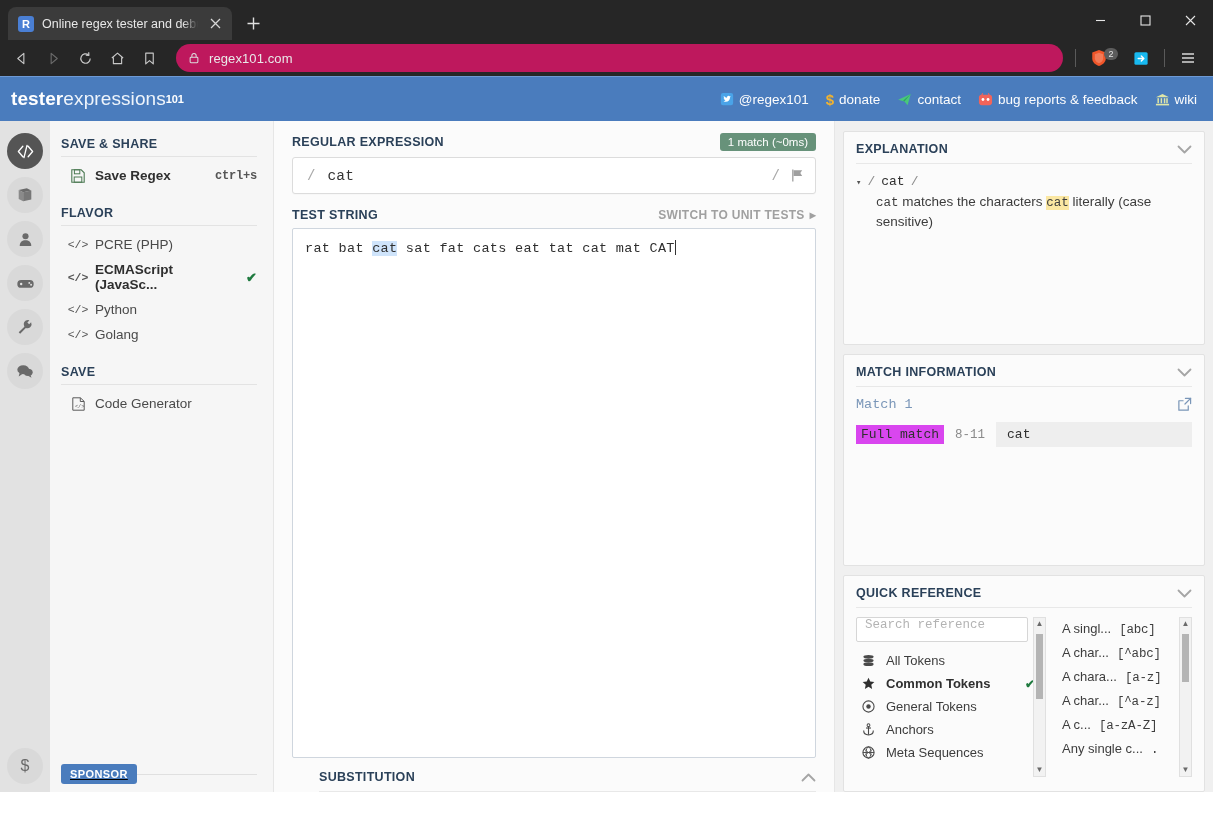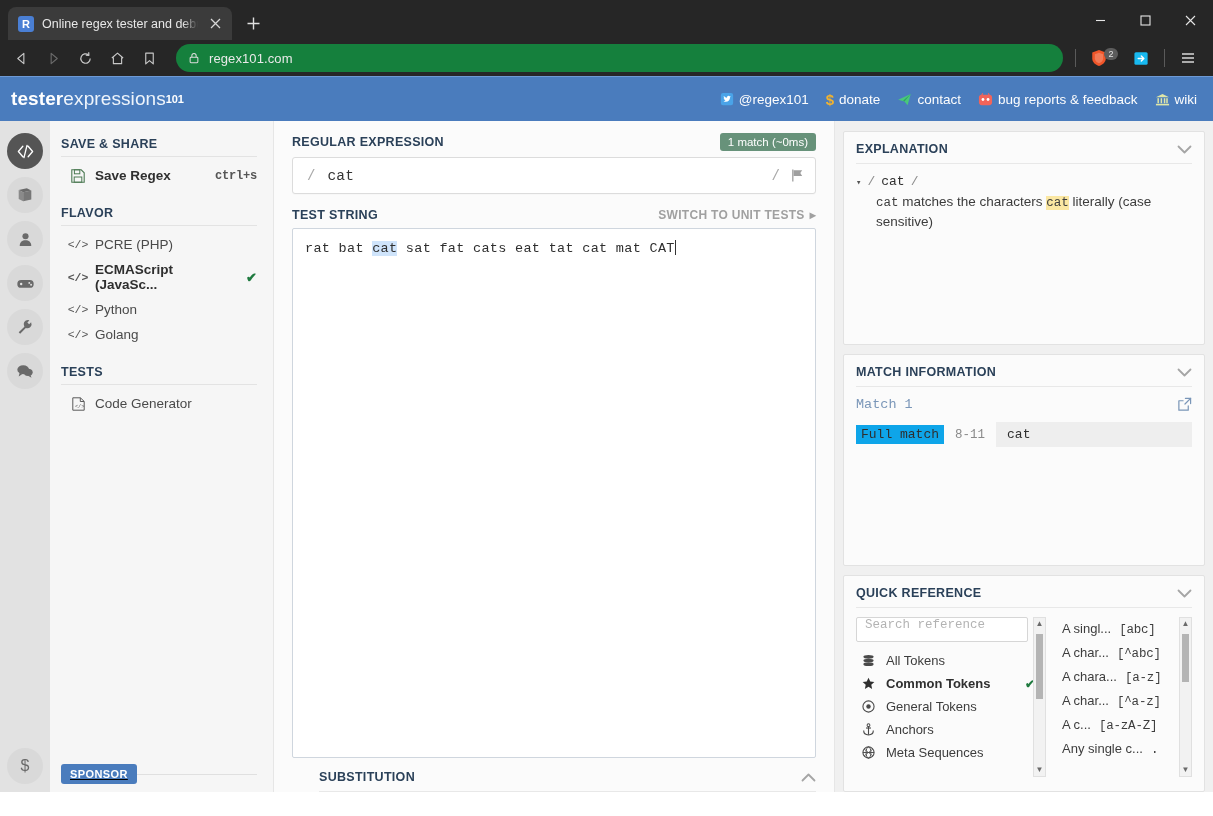--- a/index.html
+++ b/index.html
@@ -52,21 +52,21 @@
   #navbar {
     height: 36px; display: flex; align-items: center; gap: 2px;
     padding: 0 10px 0 6px; background: #262626;
   }
   .navbtn {
     width: 30px; height: 28px; display: flex; align-items: center;
     justify-content: center; color: #c8c8c8; border-radius: 4px;
   }
   .navbtn.disabled { color: #6b6b6b; }
   #urlbar {
-    flex: 1; height: 28px; background: #15803d; border-radius: 14px;
+    flex: 1; height: 28px; background: #be185d; border-radius: 14px;
     display: flex; align-items: center; gap: 9px; padding: 0 12px;
     margin-left: 10px; margin-right: 4px;
   }
   #url-text { color: #e9e9e9; font-size: 13px; letter-spacing: .1px; }
   .sep-v { width: 1px; height: 18px; background: #5a5a5a; margin: 0 6px; }
   #brave-shield {
     display: flex; align-items: center; gap: 1px;
   }
   .badge-count {
     background: #5c5c5c; color: #e4e4e4; font-size: 9px; border-radius: 8px;
@@ -216,21 +216,21 @@
   .mono-sm { font-family: "Liberation Mono", monospace; font-size: 12.5px; }
   .hl-yellow { background: #fbe7a2; font-family: "Liberation Mono", monospace; font-size: 12.5px;}
   #match-card { height: 212px; }
   #match-label-row {
     display: flex; align-items: center; justify-content: space-between;
     font-family: "Liberation Mono", monospace; font-size: 13.5px;
     color: #7a96b8; padding: 1px 0 10px 0;
   }
   #match-row { display: flex; align-items: center; gap: 11px; }
   .full-match-tag {
-    background: #0ea5e9; color: #2f2f2f; font-family: "Liberation Mono", monospace;
+    background: #d946ef; color: #2f2f2f; font-family: "Liberation Mono", monospace;
     font-size: 13px; padding: 2px 5px;
   }
   .range { font-family: "Liberation Mono", monospace; font-size: 12.5px; color: #8a8a8a; }
   .match-val {
     flex: 1; background: #eeeeee; font-family: "Liberation Mono", monospace;
     font-size: 13px; color: #2f2f2f; padding: 5px 11px;
   }
   #qref-card { flex: 1; }
   #qref-body { display: flex; gap: 0; height: 160px; }
   #qref-left {
@@ -518,21 +518,21 @@
     </div>
     <div class="menu-row">
       <span class="mi code-ico">&lt;/&gt;</span>
       <span>Python</span>
     </div>
     <div class="menu-row">
       <span class="mi code-ico">&lt;/&gt;</span>
       <span>Golang</span>
     </div>
 
-    <div class="sec-title spaced">TESTS</div>
+    <div class="sec-title spaced">SAVE</div>
     <div class="menu-row">
       <span class="mi">
         <svg width="13" height="14" viewBox="0 0 13 14">
             <path d="M.8 .8 H8.4 L12.2 4.4 V13.2 H.8 Z" fill="none" stroke="#5a5a5a" stroke-width="1"></path>
             <path d="M8.3 .9 V4.5 H12.1" fill="none" stroke="#5a5a5a" stroke-width="1"></path>
             <text x="3" y="11.4" font-family="Liberation Mono, monospace" font-size="5.2" fill="#5a5a5a">&lt;/&gt;</text>
           </svg>
       </span>
       <span>Code Generator</span>
     </div>

